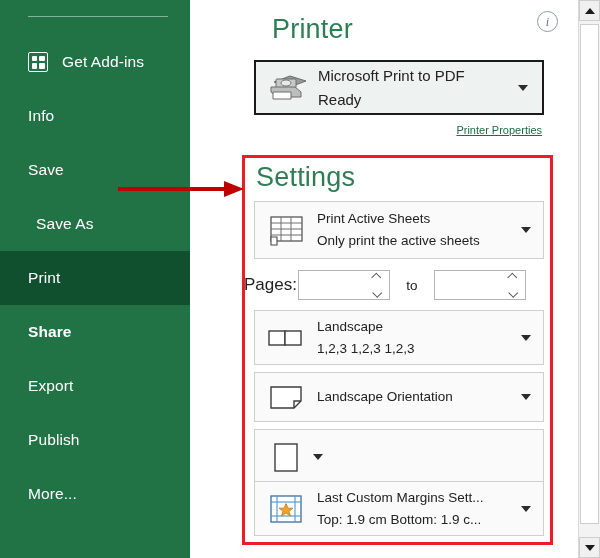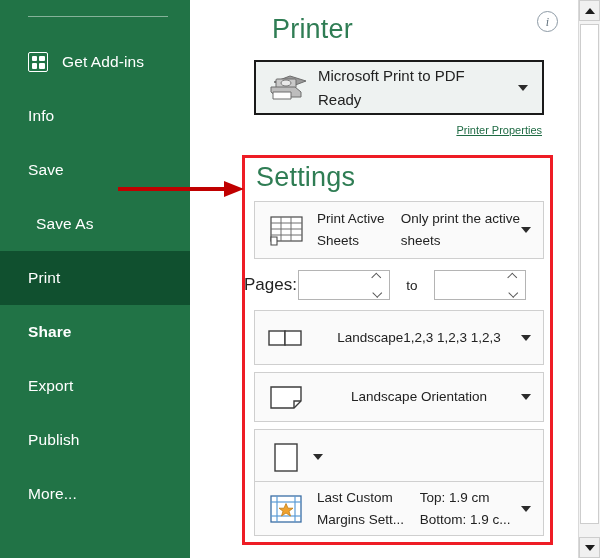--- a/index.html
+++ b/index.html
@@ -84,21 +84,21 @@
     border:3px solid #ee1c25;box-sizing:border-box;pointer-events:none;
   }
 
   
   .srow{
     position:absolute;left:64px;width:290px;
     border:1px solid #cfcfcf;background:#fafafa;box-sizing:border-box;
     display:flex;align-items:center;
   }
   .srow .ic{width:46px;height:38px;margin:0 4px 0 8px;flex:0 0 auto;position:relative;}
-  .srow .txt{flex:1;display:flex;flex-direction:row;justify-content:center;
+  .srow .txt{flex:1;display:flex;flex-direction:column;justify-content:center;
     font-size:13.5px;color:#222;line-height:1.6;padding-left:4px;}
   .srow .txt .sub{font-size:13.5px;color:#222;}
   .srow .caret{margin-right:12px;}
 
   
   .pages-row{position:absolute;left:50px;top:268px;width:310px;height:34px;display:flex;align-items:center;}
   .pages-label{font-size:17px;color:#222;width:58px;padding-left:4px;box-sizing:border-box;}
   .spin{width:92px;height:30px;border:1px solid #b4b4b4;background:#fff;
     position:relative;box-sizing:border-box;}
   .spin .arrows{position:absolute;right:7px;top:3px;bottom:3px;width:10px;

